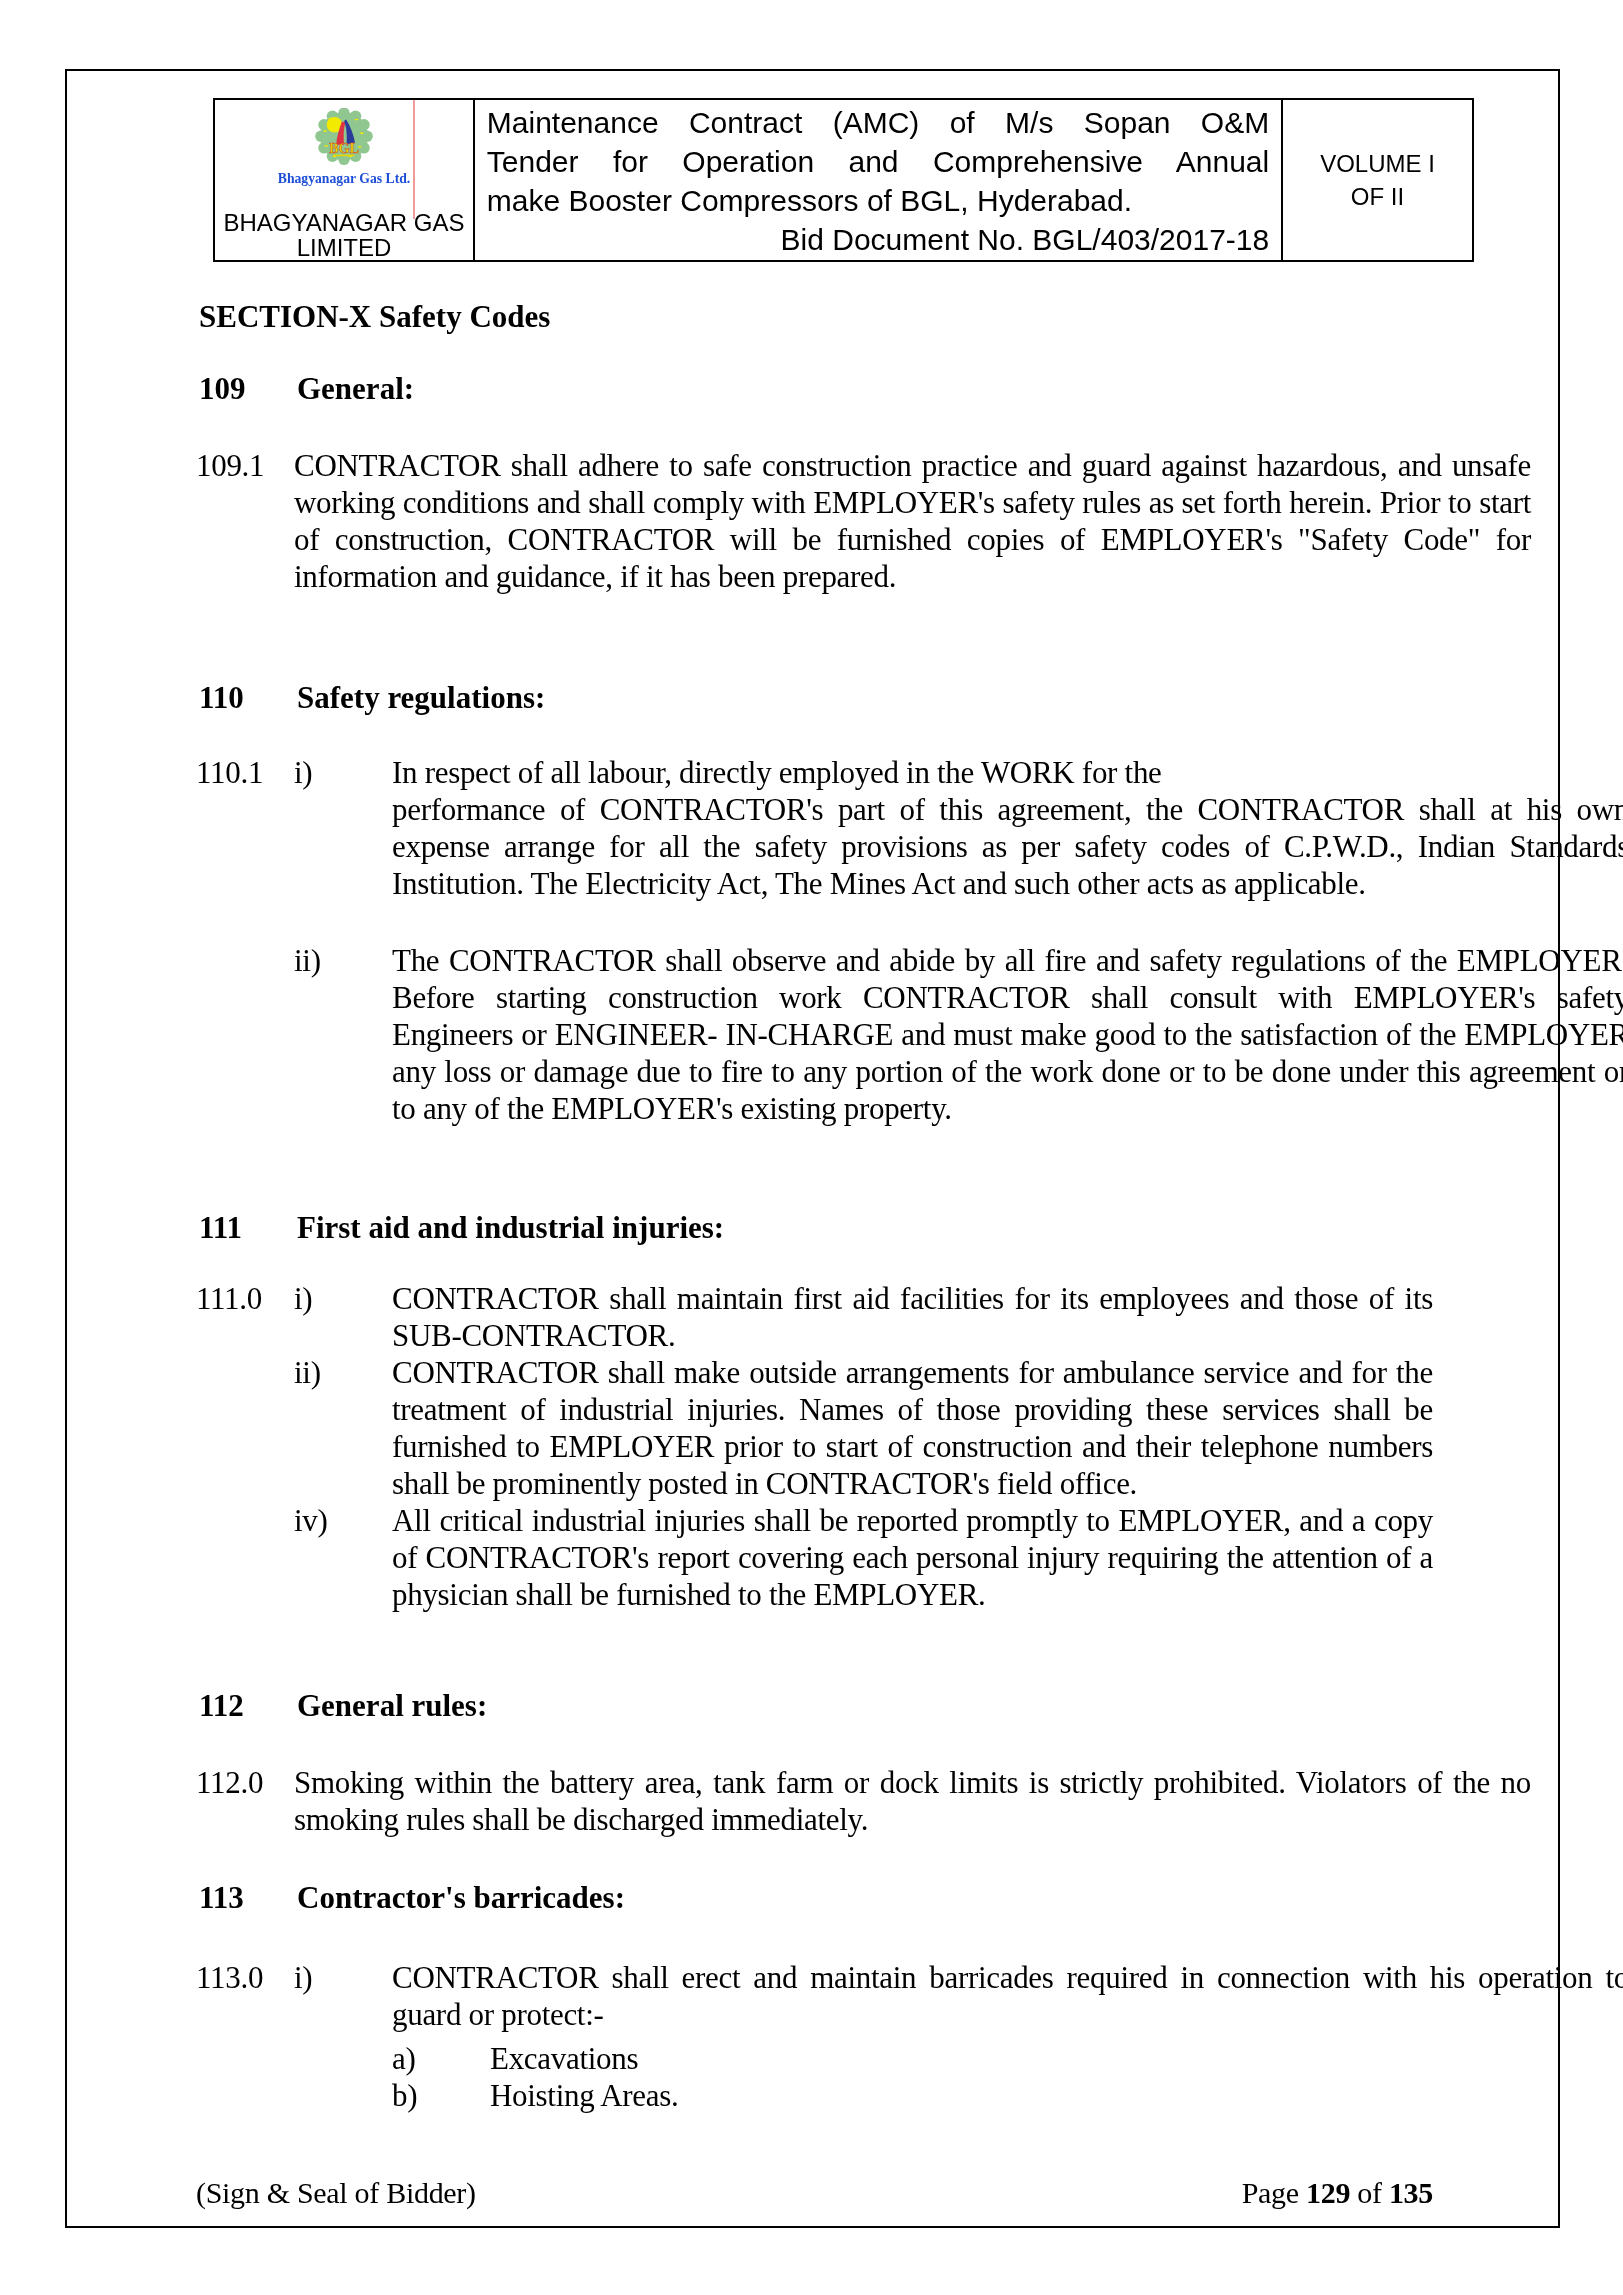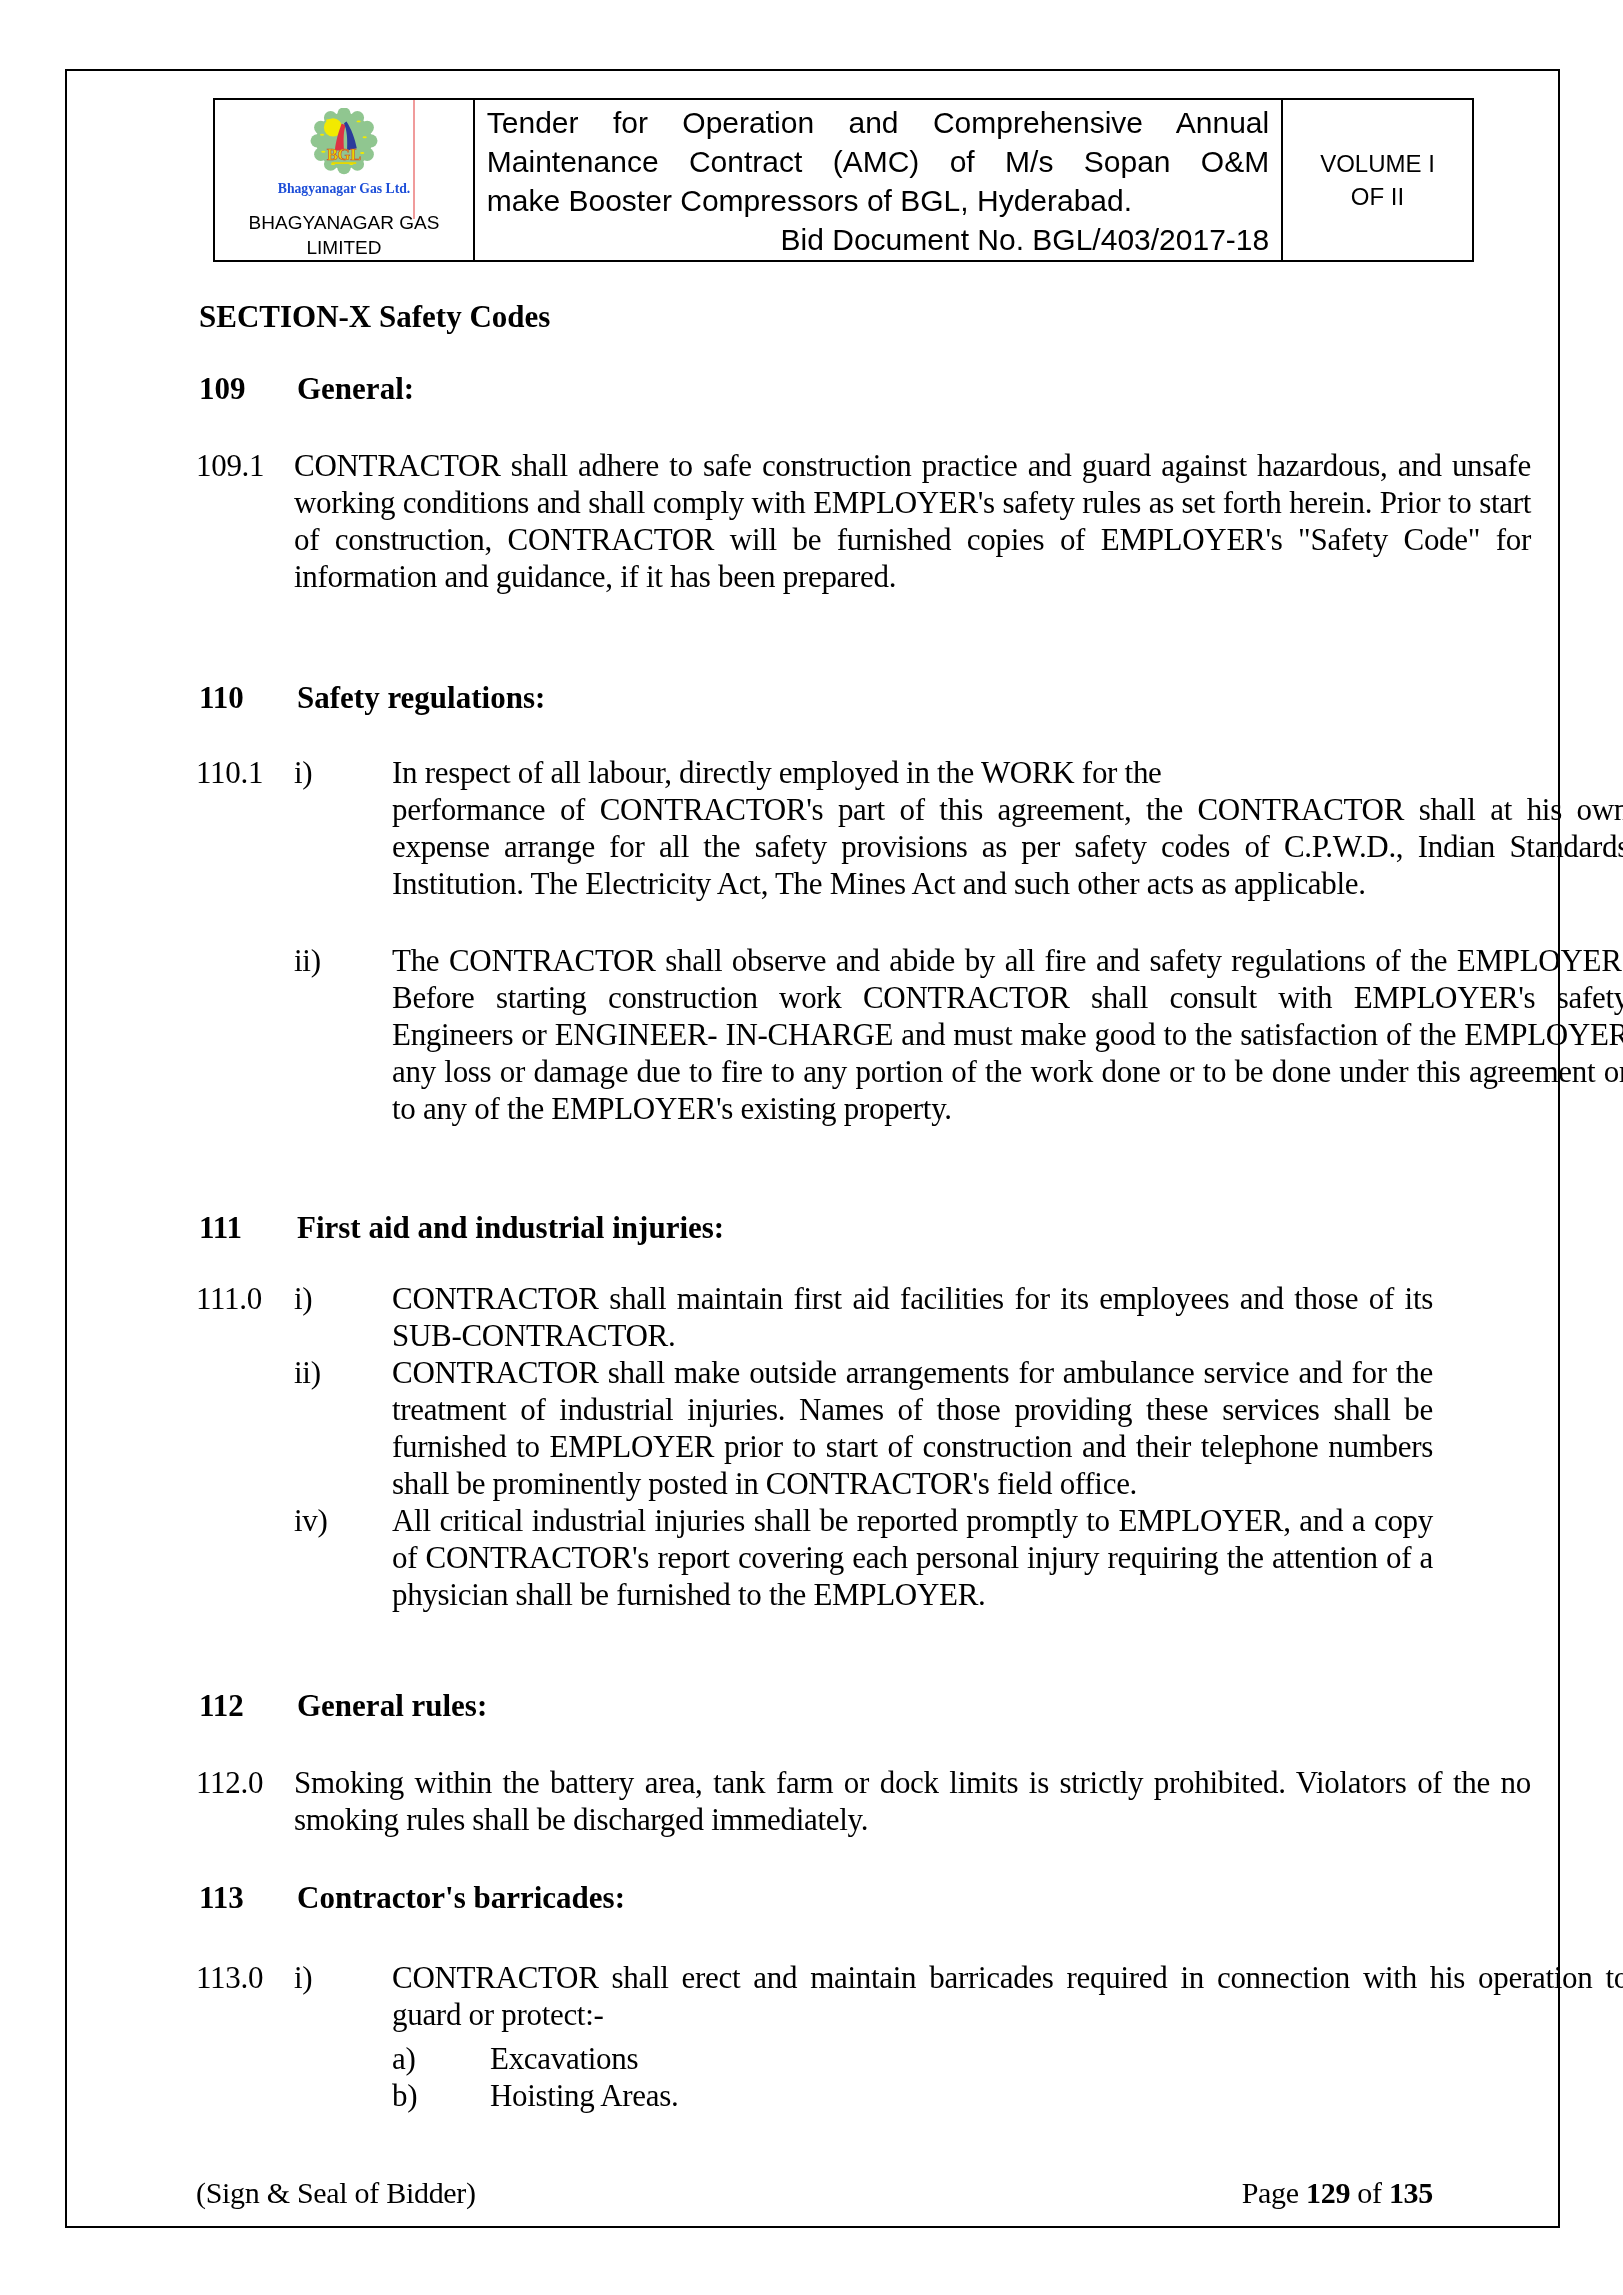--- a/index.html
+++ b/index.html
@@ -15,22 +15,22 @@
   .logo-cell{flex:0 0 260px;border-right:2.6px solid #000;position:relative;
         display:flex;flex-direction:column;align-items:center;padding-top:7.9px;}
   .title-cell{flex:0 0 808px;border-right:2.6px solid #000;padding:2.6px 11.8px 0 11.8px;
         font-family:"Liberation Sans","DejaVu Sans",sans-serif;font-size:30px;line-height:39px;}
   .volume-cell{flex:1 1 auto;display:flex;flex-direction:column;justify-content:center;align-items:center;
         font-family:"Liberation Sans","DejaVu Sans",sans-serif;font-size:24px;line-height:33px;}
   .tl{white-space:nowrap;}
   .tl.just{white-space:normal;text-align:justify;text-align-last:justify;}
   .tl.center{text-align:right;}
   .brand{font-size:13.7px;font-weight:bold;color:#1d4ed8;margin-top:1.3px;}
-  .company{font-family:"Liberation Sans","DejaVu Sans",sans-serif;font-size:19px;line-height:25px;
-        text-align:center;margin-top:13px;}
+  .company{font-family:"Liberation Sans","DejaVu Sans",sans-serif;font-size:24px;line-height:25px;
+        text-align:center;margin-top:23px;}
   .red-divider{position:absolute;left:198px;top:0;width:2px;height:119px;background:#f09b9b;}
   .logo-svg{display:block;}
 
   
   .heading{position:absolute;left:199px;font-weight:bold;font-size:31px;line-height:37px;white-space:nowrap;}
   .h-num{display:inline-block;width:98px;}
   .para{position:absolute;left:196px;width:1237px;font-size:31px;line-height:37px;
         letter-spacing:-0.3px;text-align:justify;}
   .hang1{padding-left:98px;text-indent:-98px;}
   .hang2{padding-left:196px;text-indent:-196px;}
@@ -90,22 +90,22 @@
       </svg>
       <div class="brand">Bhagyanagar Gas Ltd.</div>
       <div class="company">
         <div>BHAGYANAGAR GAS</div>
         <div>LIMITED</div>
       </div>
       <div class="red-divider"></div>
     </div>
 
     <div class="cell title-cell">
+      <div class="tl just">Maintenance Contract (AMC) of M/s Sopan O&amp;M</div>
       <div class="tl just">Tender for Operation and Comprehensive Annual</div>
-      <div class="tl just">Maintenance Contract (AMC) of M/s Sopan O&amp;M</div>
       <div class="tl">make Booster Compressors of BGL, Hyderabad.</div>
       <div class="tl center">Bid Document No. BGL/403/2017-18</div>
     </div>
 
     <div class="cell volume-cell">
       <div>VOLUME I</div>
       <div>OF II</div>
     </div>
   </div>
 

